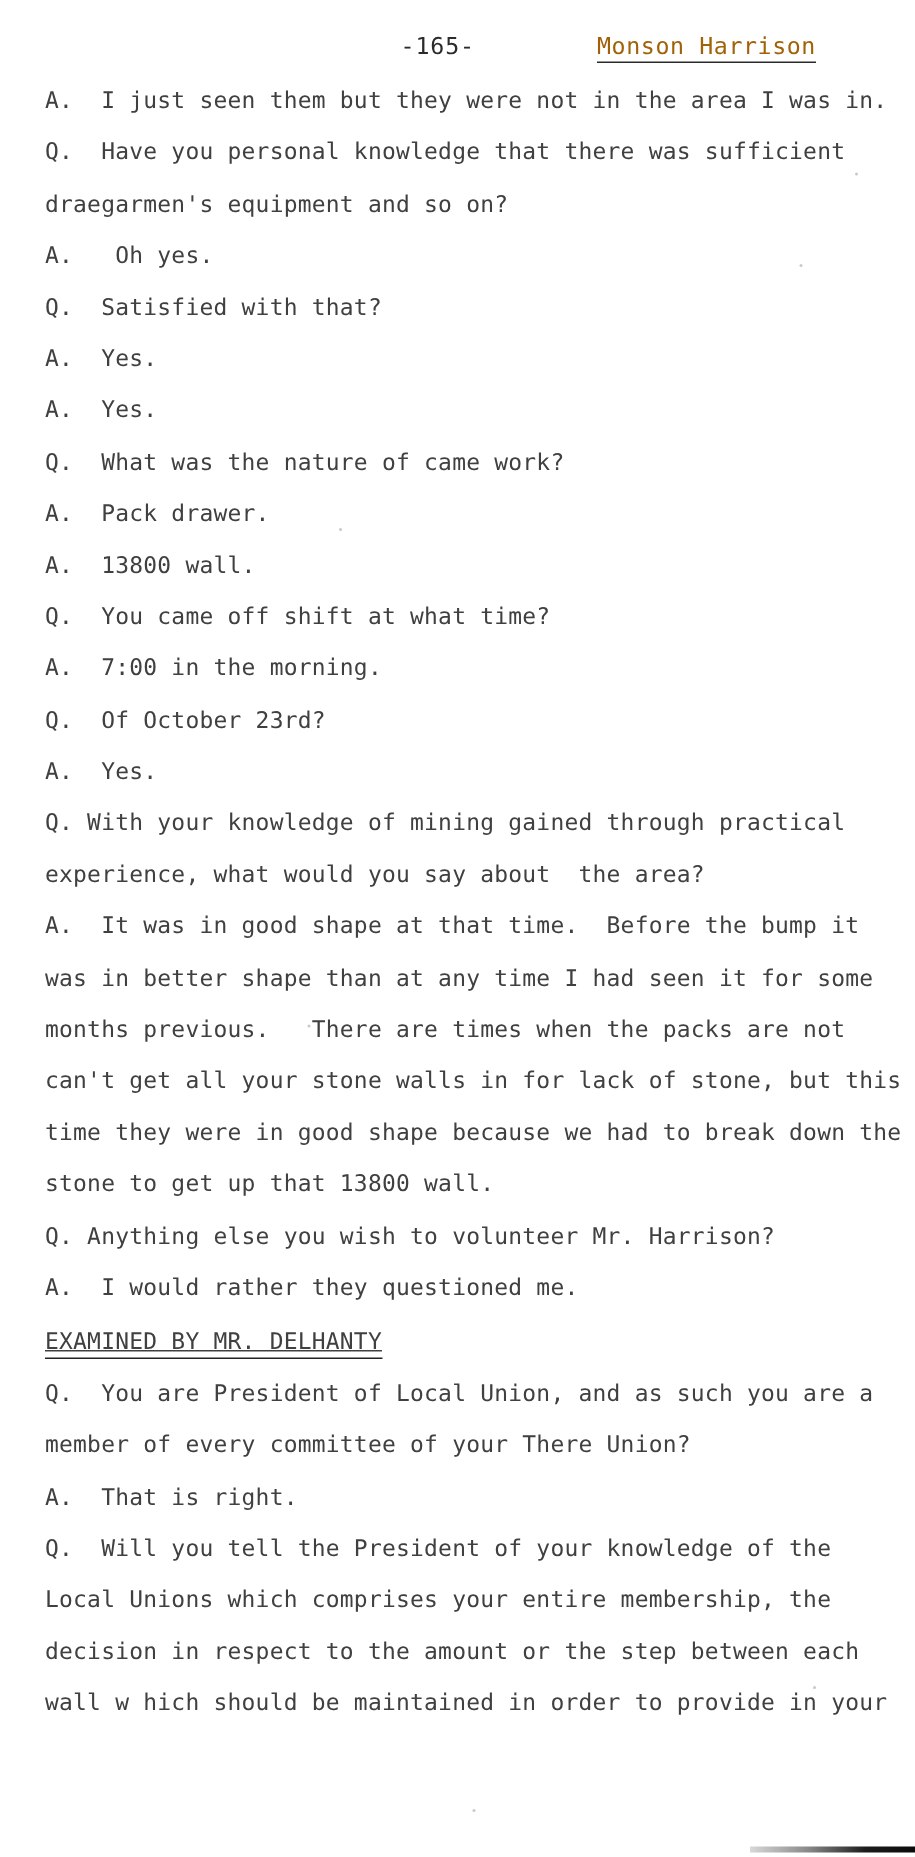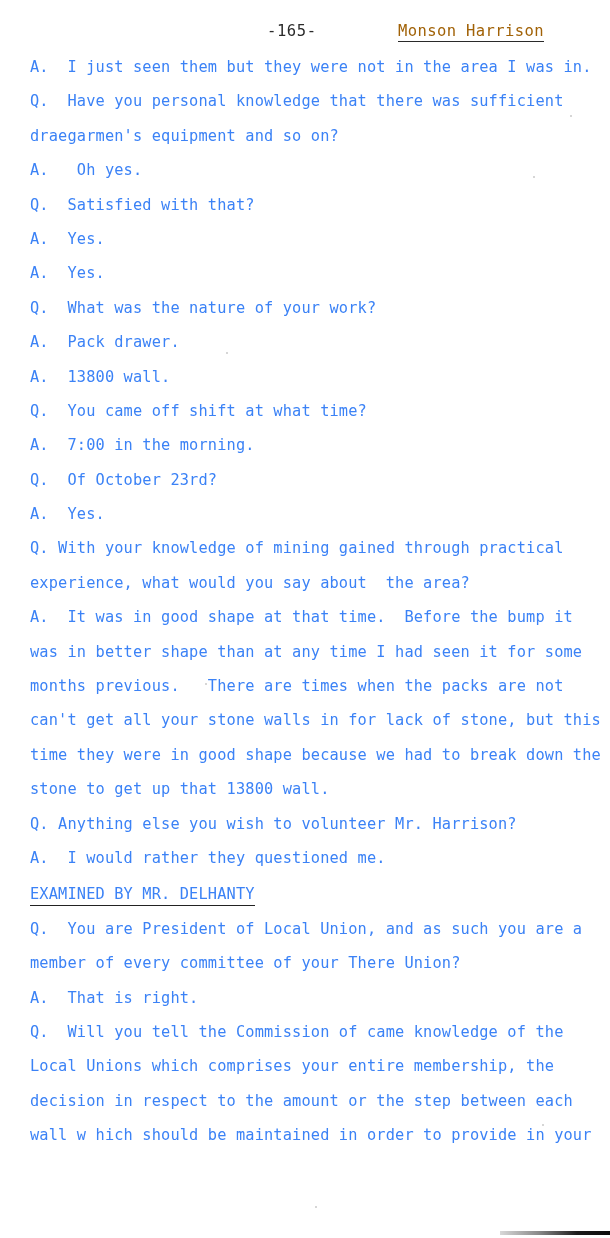--- a/index.html
+++ b/index.html
@@ -52,26 +52,27 @@
   .body-text {
     position: absolute;
     top: 50px;
     left: 30px;
     width: 560px;
   }
   .line {
     font-size: 15.3px;
     line-height: 34.4px;
     height: 34.4px;
-    color: #3b82f6;
+    color: #404040;
     white-space: pre;
     letter-spacing: 0.15px;
   }
   .line.heading {
     margin-top: 2px;
+    text-decoration: underline;
   }
   .line.heading .ul {
     border-bottom: 1.6px solid #222;
     padding-bottom: 2px;
   }
   
   .scan-edge {
     position: absolute;
     left: 500px;
     top: 1231px;
@@ -98,42 +99,42 @@
   </div>
 
   <div class="body-text">
       <div class="line">A.  I just seen them but they were not in the area I was in.</div>
       <div class="line">Q.  Have you personal knowledge that there was sufficient</div>
       <div class="line">draegarmen's equipment and so on?</div>
       <div class="line">A.   Oh yes.</div>
       <div class="line">Q.  Satisfied with that?</div>
       <div class="line">A.  Yes.</div>
       <div class="line">A.  Yes.</div>
-      <div class="line">Q.  What was the nature of your work?</div>
+      <div class="line">Q.  What was the nature of came work?</div>
       <div class="line">A.  Pack drawer.</div>
       <div class="line">A.  13800 wall.</div>
       <div class="line">Q.  You came off shift at what time?</div>
       <div class="line">A.  7:00 in the morning.</div>
       <div class="line">Q.  Of October 23rd?</div>
       <div class="line">A.  Yes.</div>
       <div class="line">Q. With your knowledge of mining gained through practical</div>
       <div class="line">experience, what would you say about  the area?</div>
       <div class="line">A.  It was in good shape at that time.  Before the bump it</div>
       <div class="line">was in better shape than at any time I had seen it for some</div>
       <div class="line">months previous.   There are times when the packs are not</div>
       <div class="line">can't get all your stone walls in for lack of stone, but this</div>
       <div class="line">time they were in good shape because we had to break down the</div>
       <div class="line">stone to get up that 13800 wall.</div>
       <div class="line">Q. Anything else you wish to volunteer Mr. Harrison?</div>
       <div class="line">A.  I would rather they questioned me.</div>
       <div class="line heading"><span class="ul">EXAMINED BY MR. DELHANTY</span></div>
       <div class="line">Q.  You are President of Local Union, and as such you are a</div>
       <div class="line">member of every committee of your There Union?</div>
       <div class="line">A.  That is right.</div>
-      <div class="line">Q.  Will you tell the Commission of came knowledge of the</div>
+      <div class="line">Q.  Will you tell the President of your knowledge of the</div>
       <div class="line">Local Unions which comprises your entire membership, the</div>
       <div class="line">decision in respect to the amount or the step between each</div>
       <div class="line">wall w hich should be maintained in order to provide in your</div>
     </div>
 
   <div class="scan-edge"></div>
 
 <div class="speck" style="left: 570px; top: 115px;"></div>
     <div class="speck" style="left: 226px; top: 352px;"></div>
     <div class="speck" style="left: 533px; top: 176px;"></div>

